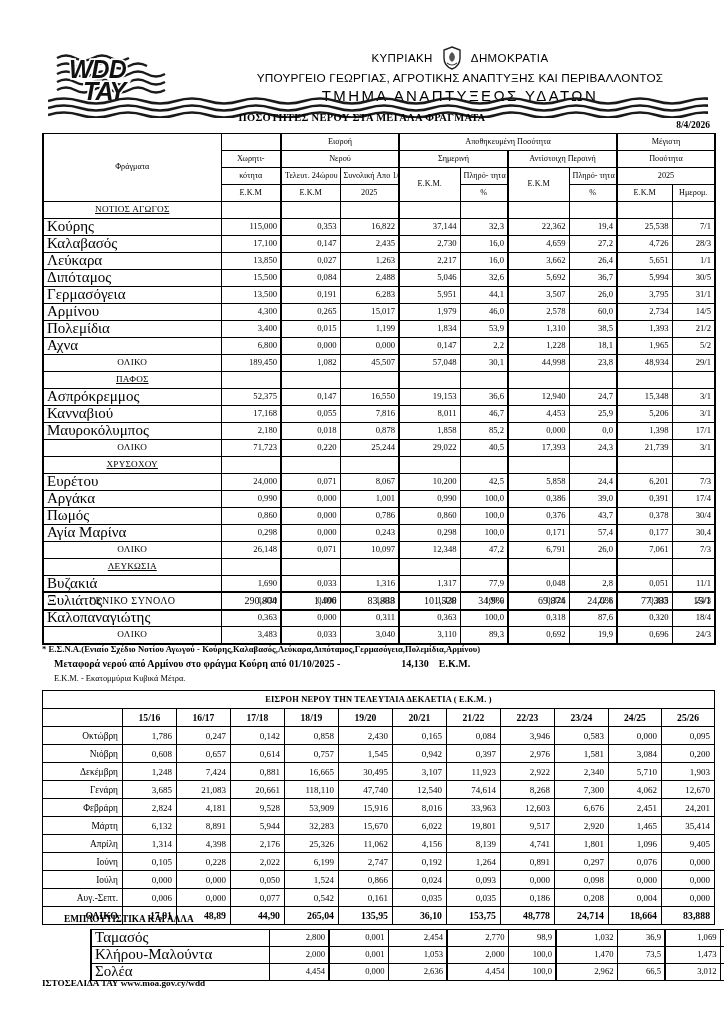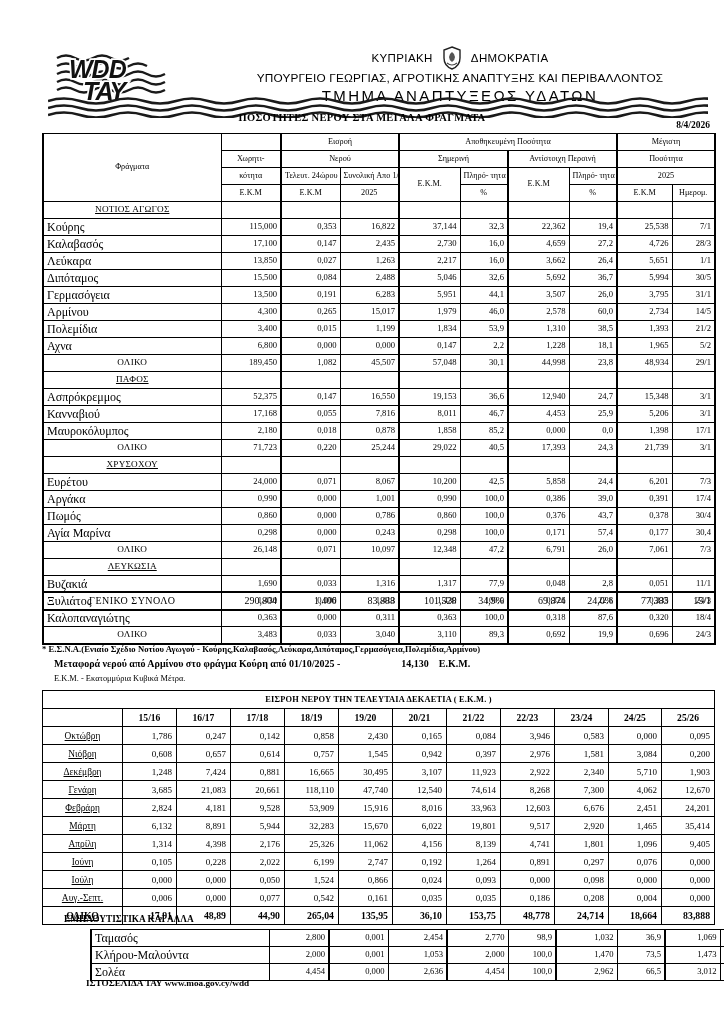--- a/index.html
+++ b/index.html
@@ -90,21 +90,21 @@
 
   
   .hdr td { font-size: 8.2px; text-align: center; }
   .hdrTitle { font-weight: bold; font-size: 9.6px; }
 
   .secrow td { height: 15px; }
   .secname {
     font-weight: bold; font-size: 9.2px; text-align: center;
     text-decoration: underline; letter-spacing: .2px;
   }
-  .damname { font-size: 12px; padding-left: 4px; }
+  .damname { font-size: 15px; padding-left: 4px; }
   .totname { font-weight: bold; font-size: 9.2px; text-align: center; letter-spacing:.3px; }
   .grandname { font-weight: bold; font-size: 10px; text-align: center; letter-spacing: .5px; }
   .grandrow td { height: 20px; font-size: 10px; font-weight: bold; }
 
   
   .notes {
     position: absolute; left: 42px; width: 690px;
     font-family: "Liberation Serif", serif;
   }
   .note1 { font-weight: bold; font-size: 8.6px; letter-spacing: .05px; }
@@ -118,21 +118,21 @@
     font-family: "Liberation Serif", serif; font-size: 9px;
   }
   table.t2 td {
     border: 1px solid #000; height: 17px; padding: 0 4px;
     vertical-align: middle; white-space: nowrap; overflow: hidden;
   }
   .t2title {
     font-weight: bold; font-size: 8.4px; text-align: center; letter-spacing: .2px;
   }
   .t2colhdr { font-weight: bold; font-size: 9.6px; text-align: center; }
-  .t2month  { font-size: 9.4px; text-align: center; padding-left: 6px; text-decoration: underline; }
+  .t2month  { font-size: 9.4px; text-align: right; padding-left: 6px; }
   .t2tot td { font-weight: bold; font-size: 9.8px; }
 
   .sublabel {
     font-weight: bold; font-size: 9.3px; padding-left: 22px;
     font-family: "Liberation Serif", serif;
   }
 
   .website {
     position: absolute; left: 42px;
     font-weight: bold; font-size: 9.2px;
@@ -843,15 +843,15 @@
             <td class="num">100,0</td>
             <td class="num sepL">2,962</td>
             <td class="num">66,5</td>
             <td class="num sepL">3,012</td>
             <td class="num outerR">13/3</td>
           </tr>
         </tbody>
     </table>
   </div>
 
-  <div class="website" style="top:978px;margin-left:44px;">ΙΣΤΟΣΕΛΙΔΑ ΤΑΥ www.moa.gov.cy/wdd</div>
+  <div class="website" style="top:978px;">ΙΣΤΟΣΕΛΙΔΑ ΤΑΥ www.moa.gov.cy/wdd</div>
 
 </div>
 
 </body></html>

